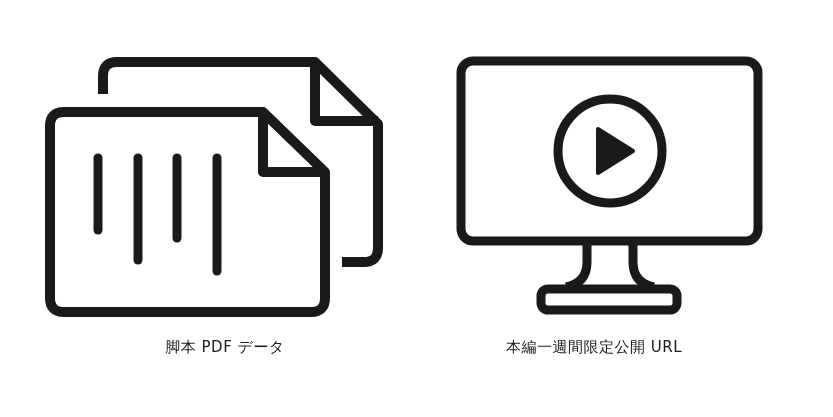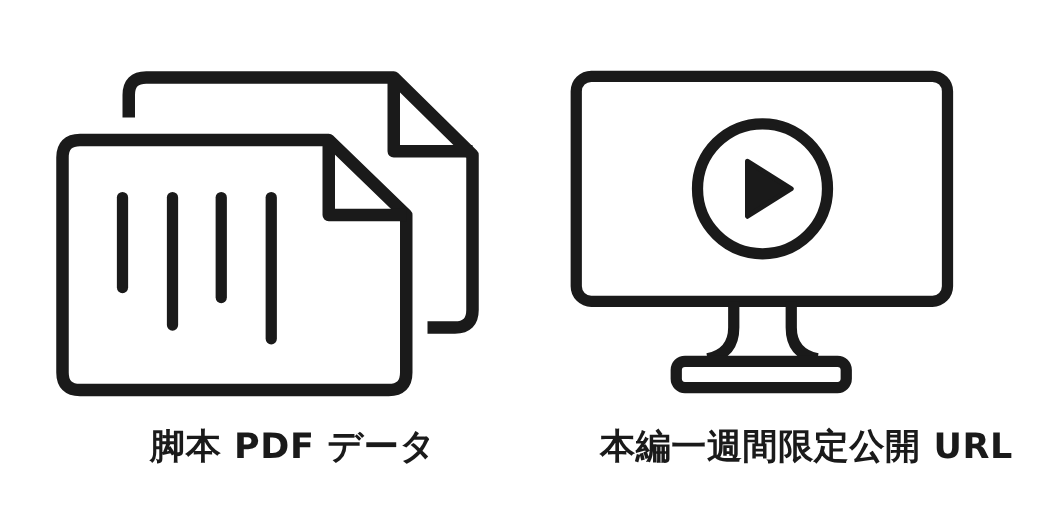--- a/index.html
+++ b/index.html
@@ -1,20 +1,20 @@
 <!DOCTYPE html>
 <html><head>
 <meta charset="utf-8">
 <style>
   html, body { margin:0; padding:0; background:#ffffff; }
   body { width:833px; height:417px; position:relative; overflow:hidden; font-family:"DejaVu Sans","Liberation Sans",sans-serif; }
   .icon-svg { position:absolute; left:0; top:0; }
-  .caption { position:absolute; top:338px; font-size:28px; font-weight:bold; color:#1a1a1a; white-space:nowrap; letter-spacing:0.5px; }
+  .caption { position:absolute; top:338px; font-size:15px; font-weight:normal; color:#1a1a1a; white-space:nowrap; letter-spacing:0.5px; }
   #cap-left { left:120px; width:210px; text-align:center; }
-  #cap-right { left:480px; width:300px; text-align:center; }
+  #cap-right { left:444px; width:300px; text-align:center; }
 </style>
 </head>
 <body>
 
 <svg class="icon-svg" width="833" height="417" viewBox="0 0 833 417">
   <g fill="none" stroke="#1a1a1a" stroke-width="10" stroke-linejoin="round" stroke-linecap="butt">
 
     <path d="M103 94 V76 Q103 62 117 62 H315 L378 124 V248 Q378 262 364 262 H342"></path>
     <path d="M315 62 V121 H378"></path>
 

